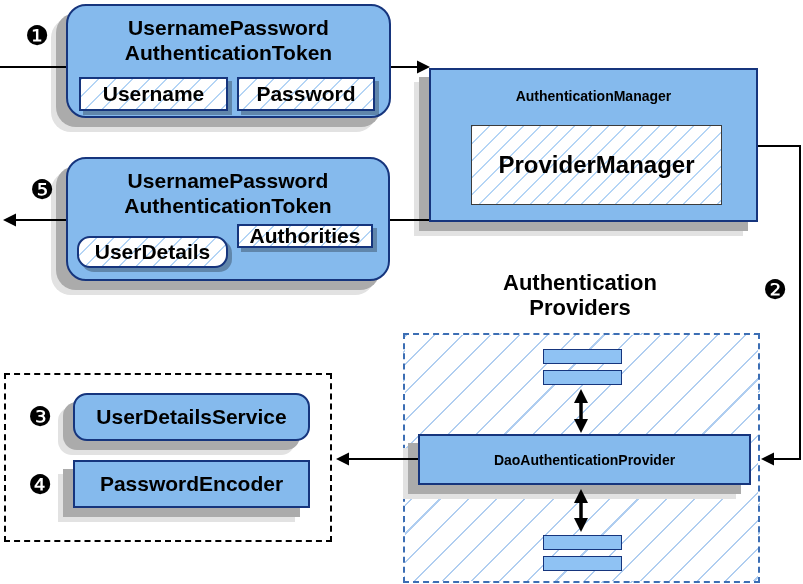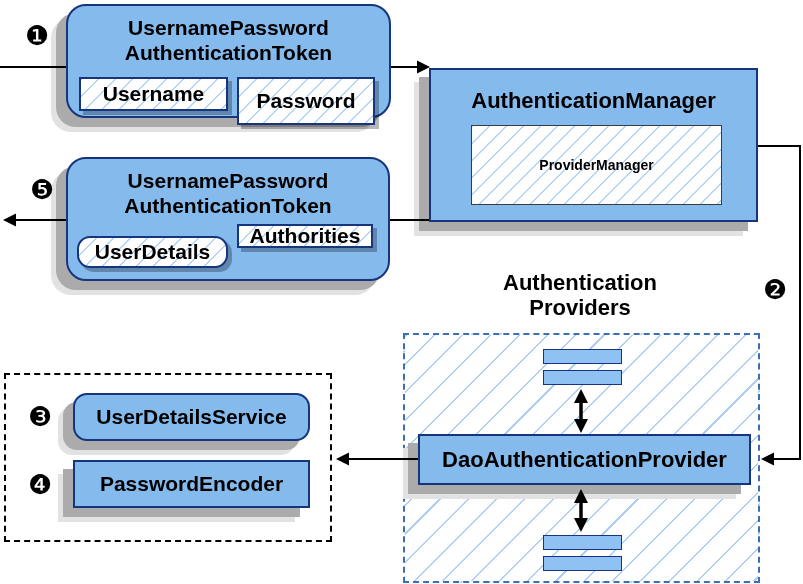--- a/index.html
+++ b/index.html
@@ -32,25 +32,25 @@
       transparent 1.5px, transparent 20px);
   }
 
   .field {
     border:2px solid #16357d; font-weight:bold; white-space:nowrap;
     display:flex; align-items:center; justify-content:center;
     box-shadow:4px 4px 0 rgba(0,0,0,0.28); font-size:21px;
   }
 
   .title-2line { line-height:25px; font-size:21px; font-weight:bold; text-align:center; }
-  .big-title   { font-size:22px; font-weight:bold; text-align:center; white-space:nowrap; }
+  .big-title   { font-size:14px; font-weight:bold; text-align:center; white-space:nowrap; }
 
   .inner-plain {
     border:1px solid #3b3b3b; display:flex; align-items:center; justify-content:center;
-    font-weight:bold; font-size:14px;
+    font-weight:bold; font-size:24px;
   }
 
   .dashed-blue  { border:2px dashed #3c6eb4; }
   .dashed-black { border:2px dashed #000;    }
 
   .bar { background:#8fc2f3; border:1.5px solid #16357d; }
 
   .marker {
     font-size:27px; line-height:1; font-weight:normal;
     transform:translate(-50%,-50%); user-select:none;
@@ -65,21 +65,21 @@
 
   <div class="abs node rounded shadow-lg" style="left:66px; top:4px; width:325px; height:114px; align-items:flex-start;">
     <div class="title-2line" style="margin-top:9px;">
       <div>UsernamePassword</div>
       <div>AuthenticationToken</div>
     </div>
   </div>
   <div class="abs field hatch-sm" style="left:79px; top:77px; width:149px; height:34px;">
     <span>Username</span>
   </div>
-  <div class="abs field hatch-sm" style="left:237px; top:77px; width:138px; height:48px;">
+  <div class="abs field hatch-sm" style="left:237px; top:77px; width:138px; height:34px;">
     <span>Password</span>
   </div>
 
   <div class="abs node shadow-lg" style="left:429px; top:68px; width:329px; height:154px; align-items:flex-start;">
     <div class="big-title" style="margin-top:18px;">AuthenticationManager</div>
   </div>
   <div class="abs inner-plain hatch-sm" style="left:471px; top:125px; width:251px; height:80px;">
     <span>ProviderManager</span>
   </div>
 

